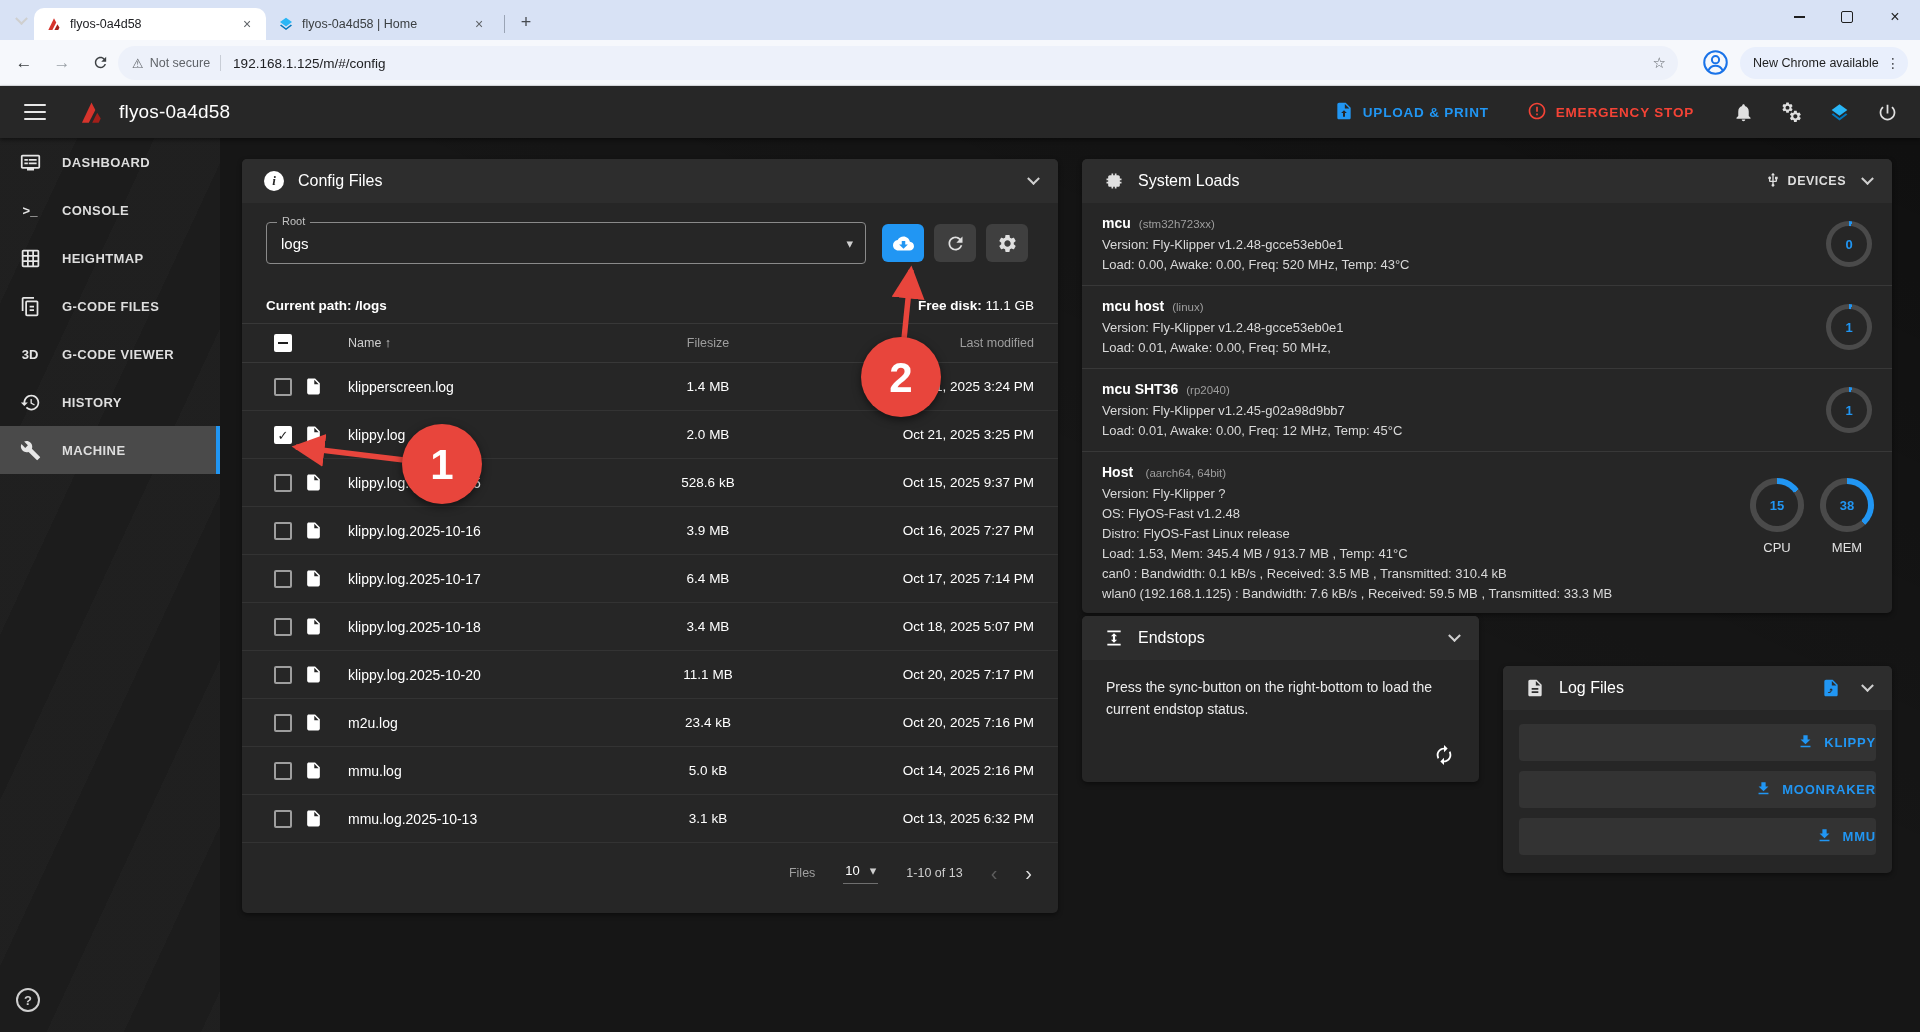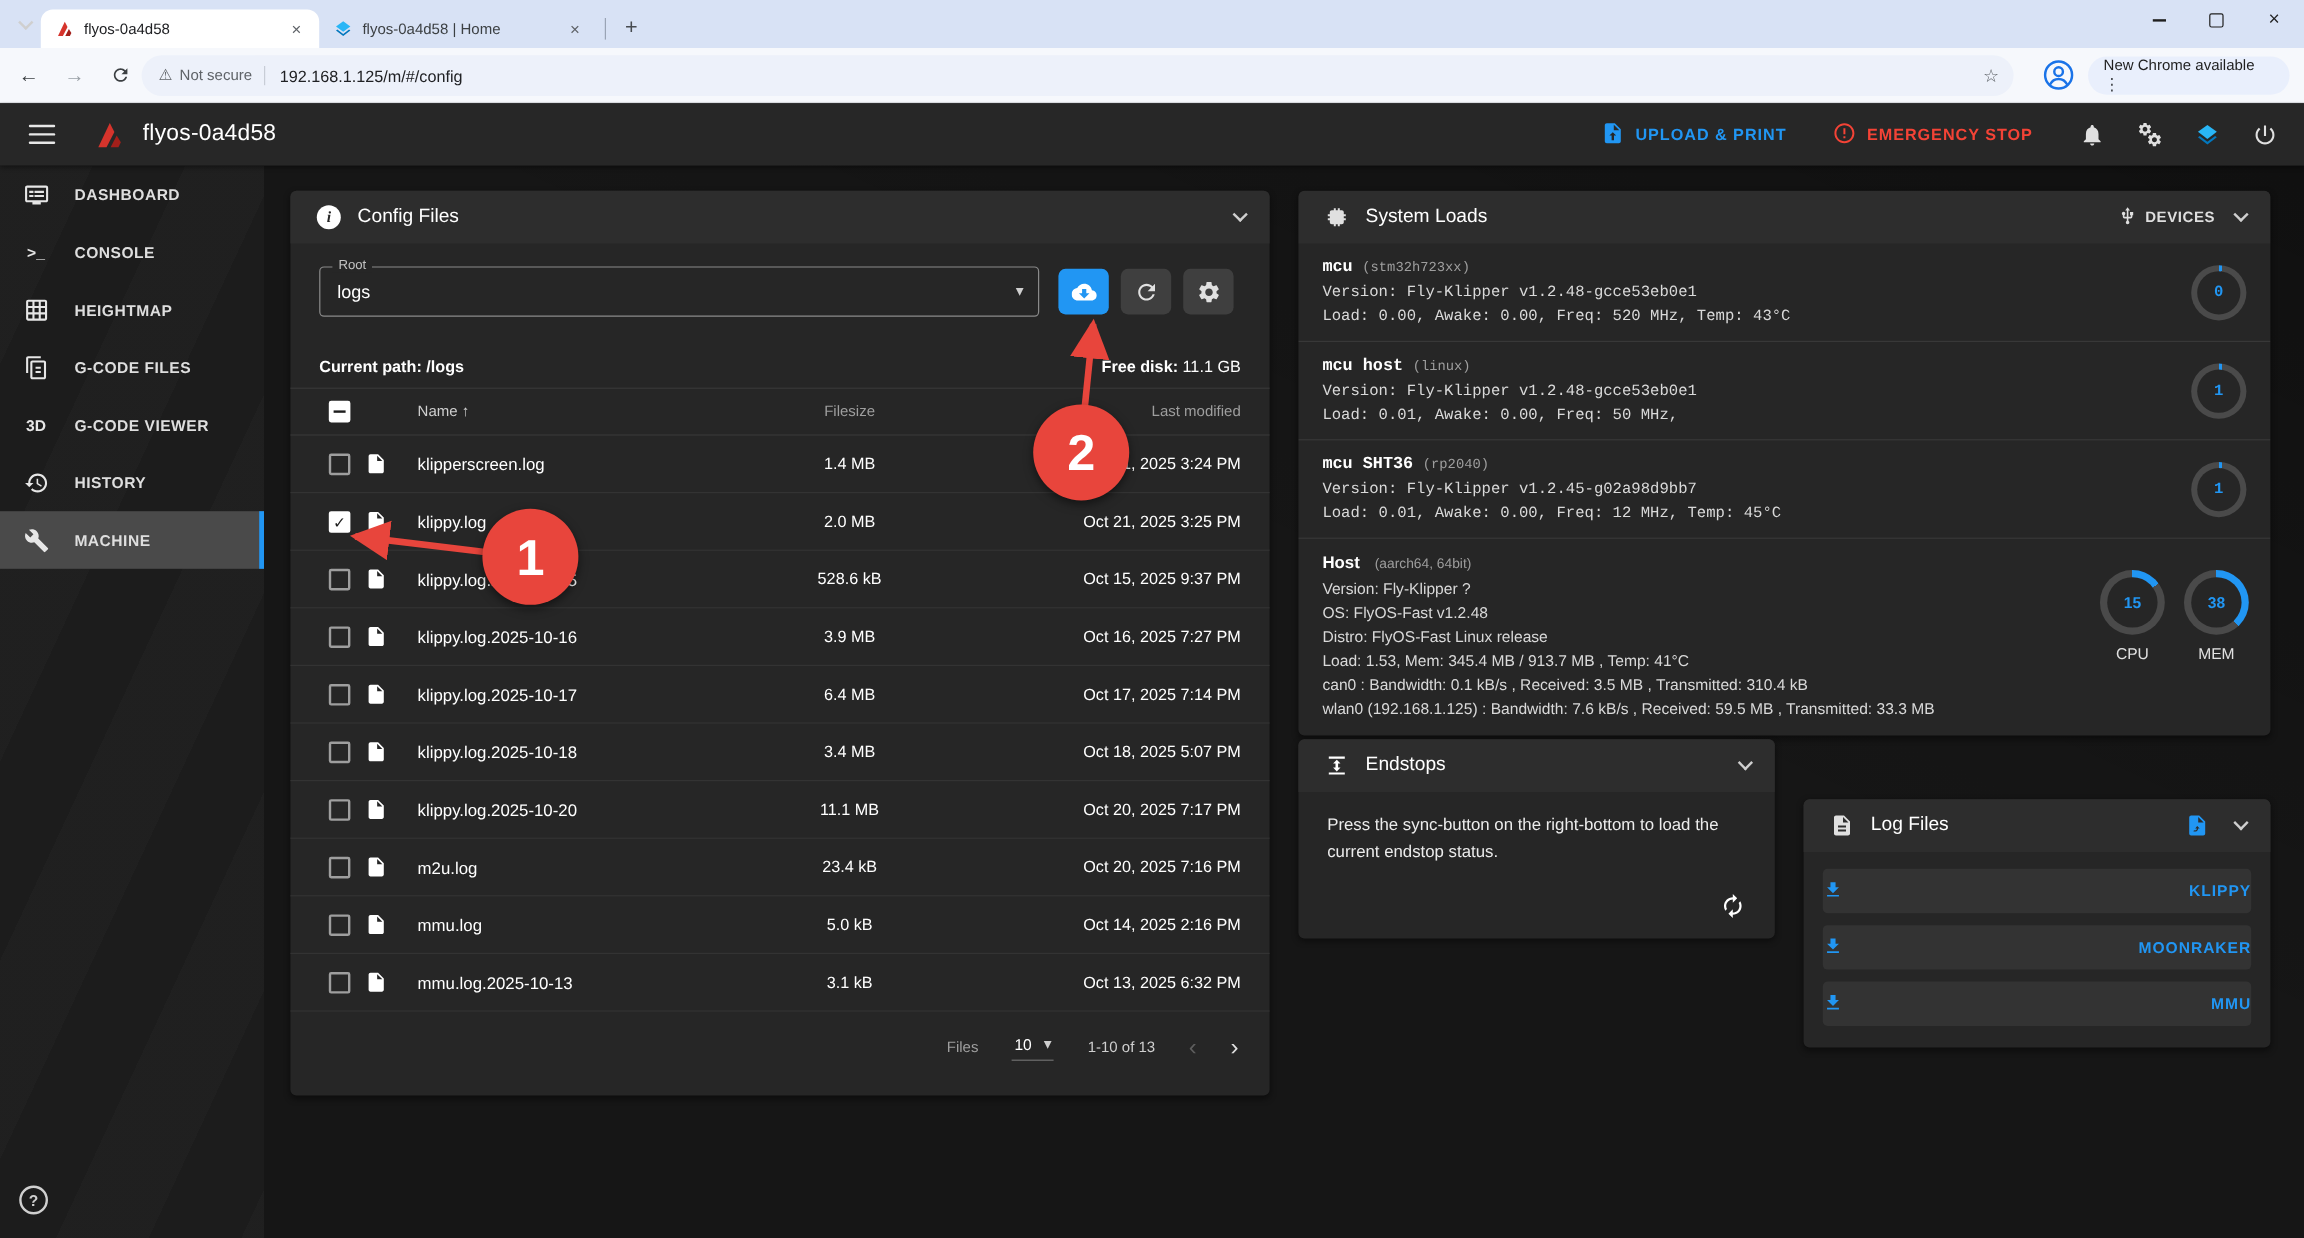--- a/index.html
+++ b/index.html
@@ -30,21 +30,21 @@
   .navic.dis { color:#9aa0a6; }
   .navic svg { width:17px; height:17px; }
   .omnibox { position:absolute; left:118px; top:6px; width:1560px; height:34px; background:#edf1fa; border-radius:17px; display:flex; align-items:center; padding:0 12px 0 14px; }
   .warnic { color:#5f6368; font-size:13px; margin-right:6px; }
   .nsec { font-size:12.5px; color:#5f6368; margin-right:10px; white-space:nowrap; }
   .omnidiv { width:1px; height:16px; background:#c8cdd6; margin-right:12px; }
   .urltxt { font-size:13.5px; color:#202124; flex:1; }
   .staric { font-size:15px; color:#5f6368; }
   .profile { position:absolute; left:1702px; top:9px; width:27px; height:27px; }
   .profile svg { width:27px; height:27px; }
-  .updatepill { position:absolute; left:1740px; top:7px; width:168px; height:32px; background:#e9effc; border-radius:16px; display:flex; align-items:flex-start; justify-content:space-between; padding:0 8px 0 13px; font-size:12.5px; color:#1f1f1f; white-space:nowrap;flex-direction:column; }
+  .updatepill { position:absolute; left:1740px; top:7px; width:168px; height:32px; background:#e9effc; border-radius:16px; display:flex; align-items:center; justify-content:space-between; padding:0 8px 0 13px; font-size:12.5px; color:#1f1f1f; white-space:nowrap; }
   .dots { color:#474b50; font-size:14px; }
 
   
   .appbar { position:absolute; top:86px; left:0; width:1920px; height:52px; background:#272727; display:flex; align-items:center; box-shadow:0 2px 4px rgba(0,0,0,.45); z-index:5; }
   .hamb { width:22px; height:16px; margin-left:24px; display:flex; flex-direction:column; justify-content:space-between; }
   .hamb i { display:block; height:2px; background:#e8e8e8; border-radius:1px; }
   .applogo { width:27px; height:27px; margin-left:32px; }
   .applogo svg { width:27px; height:27px; }
   .apptitle { color:#fff; font-size:19px; margin-left:14px; letter-spacing:.2px; }
   .abspacer { flex:1; }
@@ -114,21 +114,21 @@
   .frange { font-size:12.5px; }
   .pgbtn { font-size:20px; line-height:1; }
   .pgbtn.dis { color:#5e5e5e; }
   .pgbtn.en { color:#e0e0e0; }
 
   
   #sys { left:1082px; top:159px; width:810px; height:454px; overflow:hidden; }
   .devbtn { display:flex; align-items:center; gap:7px; color:#dedede; font-size:12.5px; font-weight:bold; letter-spacing:.5px; }
   .devbtn svg { width:16px; height:16px; }
   .devbtn .chev { margin-left:10px; }
-  .mcu { position:relative; padding:9px 100px 10px 20px; border-bottom:1px solid #383838;font-family:Liberation Mono, monospace; }
+  .mcu { position:relative; padding:9px 100px 10px 20px; border-bottom:1px solid #383838; }
   .mline { line-height:21px; }
   .mname { color:#fff; font-size:14px; font-weight:bold; }
   .mchip { color:#9e9e9e; font-size:11.5px; margin-left:8px; }
   .mtext { color:#d9d9d9; font-size:13px; line-height:20px; }
   .gauge { position:relative; border-radius:50%; display:grid; place-items:center; }
   .gauge::before { content:""; position:absolute; inset:5px; background:#262626; border-radius:50%; }
   .gauge span { position:relative; color:#2196f3; font-weight:bold; font-size:13px; }
   .g46 { width:46px; height:46px; position:absolute; right:20px; top:50%; transform:translateY(-50%); }
   .g56 { width:54px; height:54px; }
   .g56::before { inset:6px; }
@@ -140,21 +140,21 @@
   
   #end { left:1082px; top:616px; width:397px; height:166px; }
   .endic { color:#fff; }
   .endbody { padding:16px 24px; color:#ececec; font-size:14px; line-height:22px; }
   .syncbtn { position:absolute; right:22px; bottom:14px; width:24px; height:24px; color:#fff; }
   .syncbtn svg { width:22px; height:22px; }
 
   
   #logs { left:1503px; top:628px; width:389px; height:207px;margin-top:38px; }
   .logbody { padding:14px 16px; display:flex; flex-direction:column; gap:10px; }
-  .logbtn { height:37px; background:#333; border:none; border-radius:4px; display:flex; align-items:center; justify-content:space-between; gap:10px; color:#2196f3; font-weight:bold; font-size:13px; letter-spacing:.8px; cursor:pointer; font-family:inherit; }
+  .logbtn { height:37px; background:#333; border:none; border-radius:4px; display:flex; align-items:center; justify-content:flex-end; gap:10px; color:#2196f3; font-weight:bold; font-size:13px; letter-spacing:.8px; cursor:pointer; font-family:inherit; }
   .logbtn svg { width:17px; height:17px; }
   .bluedoc { color:#2196f3; }
 
   
   .annot { position:absolute; top:0; left:0; width:1920px; height:1032px; pointer-events:none; z-index:50; }
   .annot circle { filter:drop-shadow(0 3px 4px rgba(0,0,0,.5)); }
   .annot text { font-family:"Liberation Sans",sans-serif; font-size:42px; font-weight:bold; fill:#fff; text-anchor:middle; }
 </style>
 </head>
 <body>

